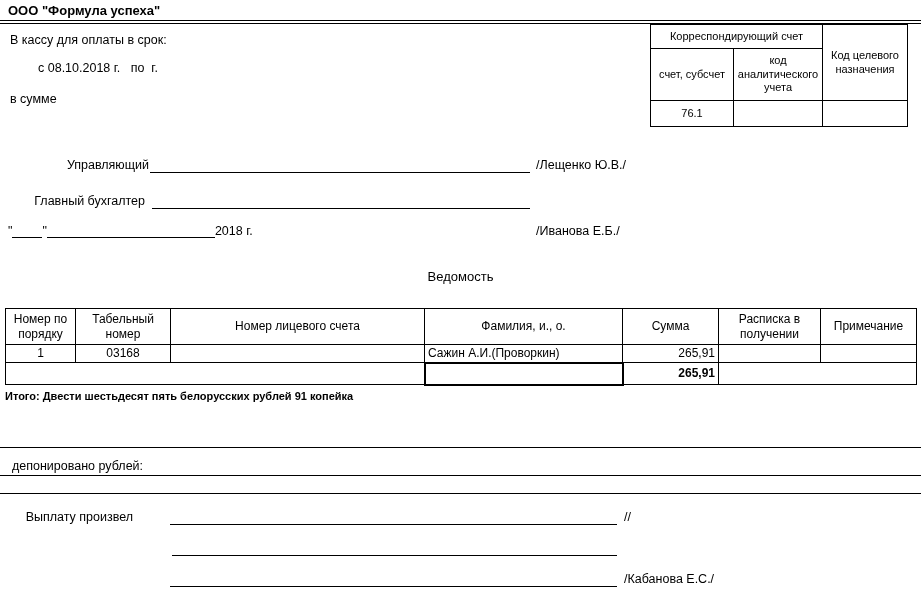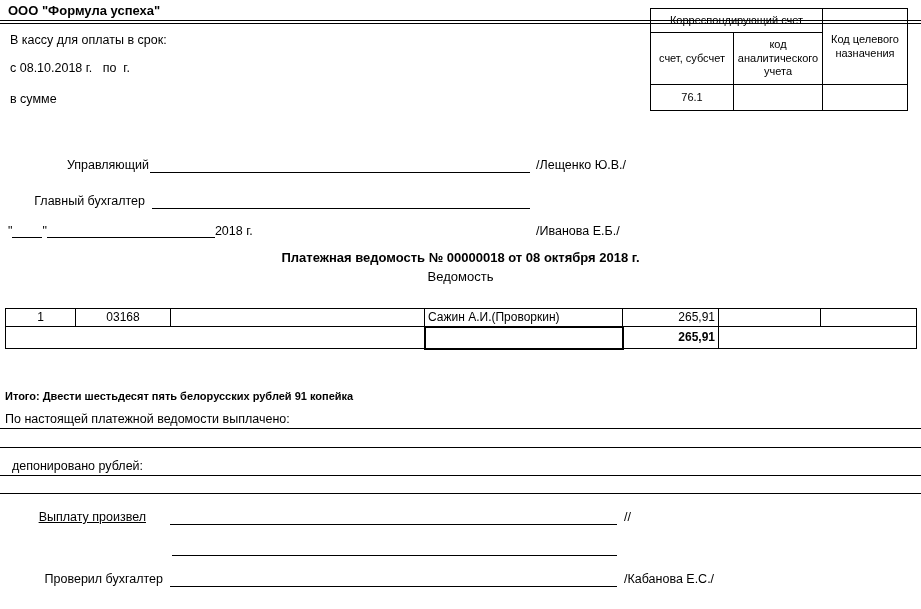--- a/index.html
+++ b/index.html
@@ -1,20 +1,20 @@
 <!DOCTYPE html>
 <html><head>
 <meta charset="utf-8">
 <style>
   html,body{margin:0;padding:0;background:#fff;}
   #page{position:relative;width:921px;height:609px;background:#ffffff;color:#000;
         font-family:"Liberation Sans",sans-serif;font-size:12.5px;overflow:hidden;}
   .abs{position:absolute;}
   .b{font-weight:bold;}
-  .pre{white-space:pre;}
+  .pre{white-space:pre;margin-left:28px;}
   .right{text-align:right;}
   .center{text-align:center;}
   .uline{border-bottom:1px solid #000;}
   .dbl-line{border-top:1px solid #000;border-bottom:1px solid #000;height:2px;}
   .blank{display:inline-block;border-bottom:1px solid #000;height:13px;vertical-align:bottom;}
   table{border-collapse:collapse;table-layout:fixed;}
   .corr{font-size:11px;line-height:1.25;}
   .corr td{border:1px solid #000;text-align:center;vertical-align:middle;padding:1px 3px;}
   .main{font-size:12px;line-height:1.2;}
   .main td{border:1px solid #000;padding:0 3px;vertical-align:middle;overflow:hidden;}
@@ -27,21 +27,21 @@
 
 <div id="page">
 
   <div class="abs b" style="left:8px;top:3px;font-size:13px;">ООО "Формула успеха"</div>
   <div class="abs dbl-line" style="left:0;top:20px;width:921px;"></div>
 
   <div class="abs" style="left:10px;top:33px;">В кассу для оплаты в срок:</div>
   <div class="abs pre" style="left:10px;top:61px;">с 08.10.2018 г.   по  г.</div>
   <div class="abs" style="left:10px;top:92px;">в сумме</div>
 
-  <table class="corr abs" style="left:650px;top:8px;width:257px;">
+  <table class="corr abs" style="left:650px;top:24px;width:257px;">
     <colgroup>
         <col style="width:83px">
         <col style="width:89px">
         <col style="width:85px">
       </colgroup>
     <tbody>
         <tr style="height:24px">
       <td colspan="2">Корреспондирующий счет</td>
       <td rowspan="2">Код целевого назначения</td>
     </tr>
@@ -62,63 +62,69 @@
   <div class="abs" style="left:536px;top:158px;">/Лещенко Ю.В./</div>
 
   <div class="abs right" style="left:0;top:194px;width:145px;">Главный бухгалтер</div>
   <div class="abs uline" style="left:152px;top:193px;width:378px;height:15px;"></div>
   <div class="abs" style="left:536px;top:194px;margin-top:30px;">/Иванова Е.Б./</div>
 
   <div class="abs" style="left:8px;top:224px;">
     <span>"</span><span class="blank" style="width:30px;"></span><span>"</span><span class="blank" style="width:168px;"></span><span>2018 г.</span>
   </div>
 
-  <div class="abs center b" style="left:0;top:250px;width:921px;font-size:13px;">Платежная ведомость № 00000018 от 08 октября 2018 г.</div>
   <div class="abs center" style="left:0;top:269px;width:921px;font-size:13px;">Ведомость</div>
 
   <table class="main abs" style="left:5px;top:308px;width:911px;">
     <colgroup>
       <col style="width:70px">
         <col style="width:95px">
         <col style="width:254px">
       <col style="width:198px">
         <col style="width:96px">
         <col style="width:102px">
         <col style="width:96px">
     </colgroup>
     <tbody>
+        <tr class="hdr" style="height:36px">
+      <td>Номер по порядку</td>
+      <td>Табельный номер</td>
+      <td>Номер лицевого счета</td>
+      <td>Фамилия, и., о.</td>
+      <td>Сумма</td>
+      <td>Расписка в получении</td>
+      <td>Примечание</td>
+    </tr>
     <tr style="height:18px">
       <td class="center">1</td>
       <td class="center">03168</td>
       <td></td>
       <td>Сажин А.И.(Проворкин)</td>
       <td class="right">265,91</td>
       <td></td>
       <td></td>
     </tr>
     <tr style="height:22px">
       <td colspan="3" class="open-left"></td>
       <td class="thick"></td>
       <td class="right b">265,91</td>
       <td colspan="2"></td>
     </tr>
   </tbody>
     </table>
 
   <div class="abs b" style="left:5px;top:390px;font-size:11px;">Итого: Двести шестьдесят пять белорусских рублей 91 копейка</div>
 
-  <div class="abs uline" style="left:0;top:412px;width:921px;height:17px;padding-left:5px;box-sizing:border-box;">По настоящей платежной ведомости выплачено:</div>
   <div class="abs uline" style="left:0;top:430px;width:921px;height:17px;"></div>
 
   <div class="abs uline" style="left:0;top:459px;width:921px;height:17px;padding-left:12px;box-sizing:border-box;">депонировано рублей:</div>
   <div class="abs uline" style="left:0;top:477px;width:921px;height:16px;"></div>
 
-  <div class="abs right" style="left:0;top:510px;width:146px;text-decoration:underline;">Выплату произвел</div>
+  <div class="abs right" style="left:0;top:510px;width:133px;">Выплату произвел</div>
   <div class="abs uline" style="left:170px;top:509px;width:447px;height:15px;"></div>
   <div class="abs" style="left:624px;top:510px;">//</div>
 
   <div class="abs uline" style="left:172px;top:540px;width:445px;height:15px;"></div>
 
-  <div class="abs right" style="left:0;top:572px;width:163px;">Проверил бухгалтер</div>
   <div class="abs uline" style="left:170px;top:571px;width:447px;height:15px;"></div>
   <div class="abs" style="left:624px;top:572px;">/Кабанова Е.С./</div>
 
 </div>
 
 </body></html>

